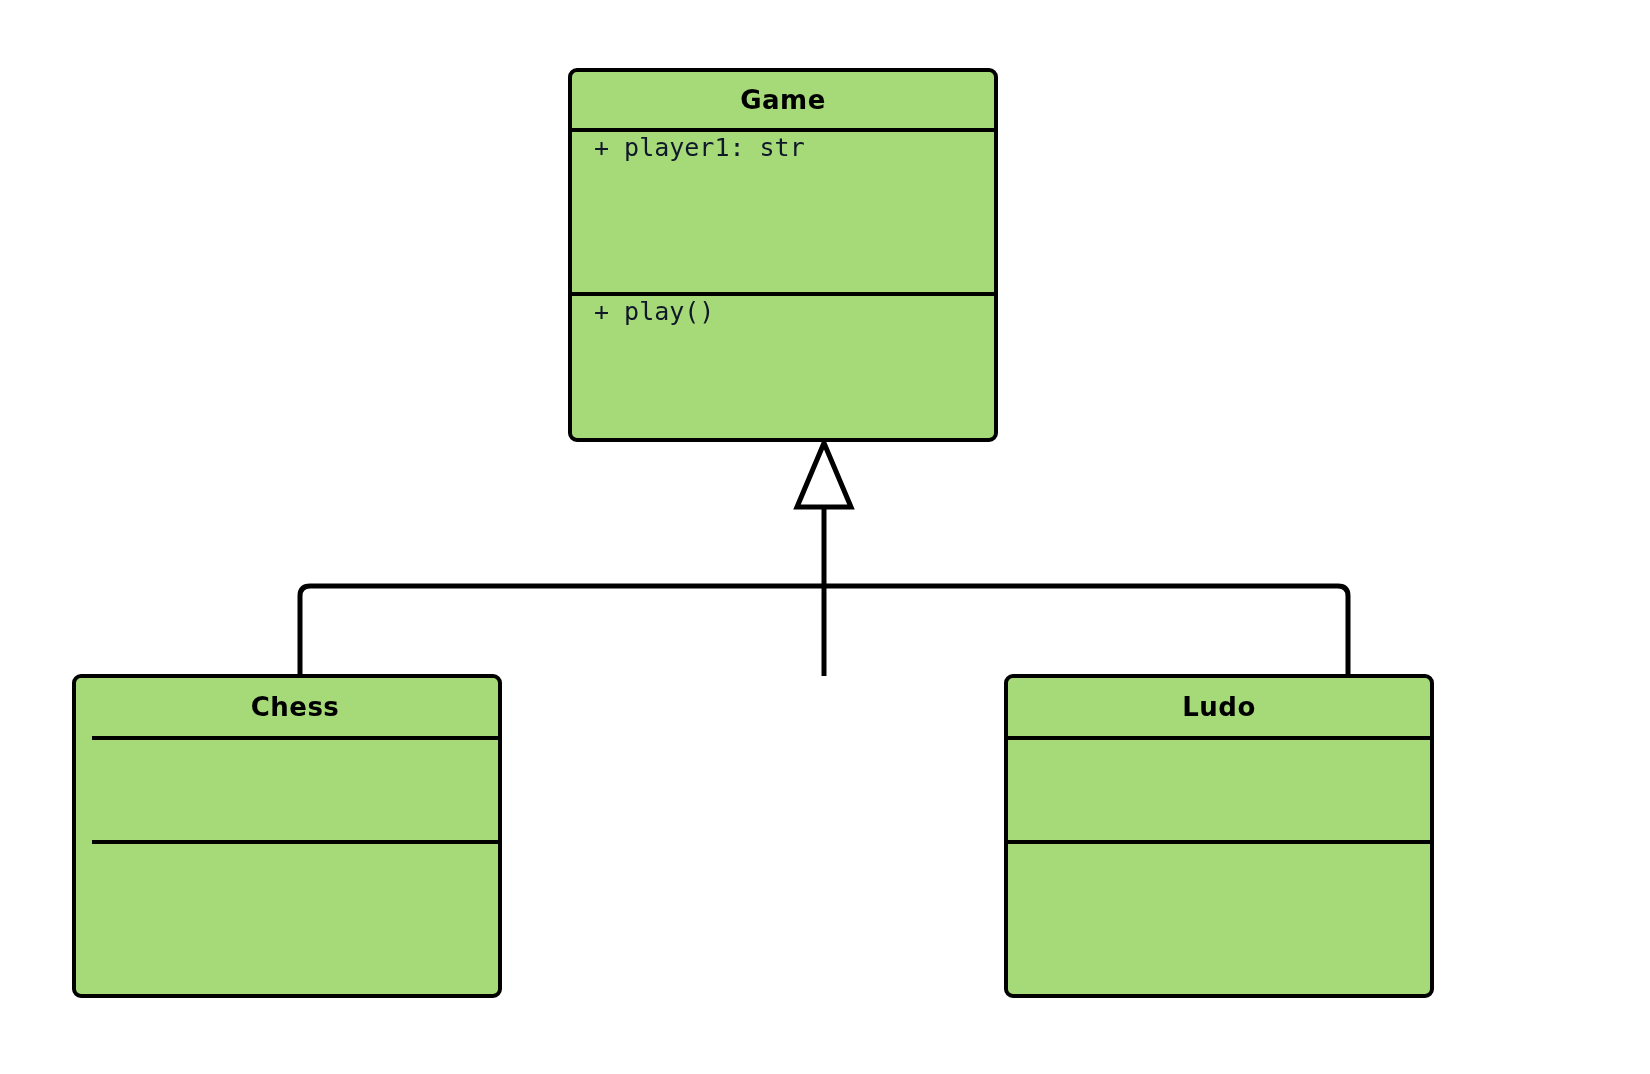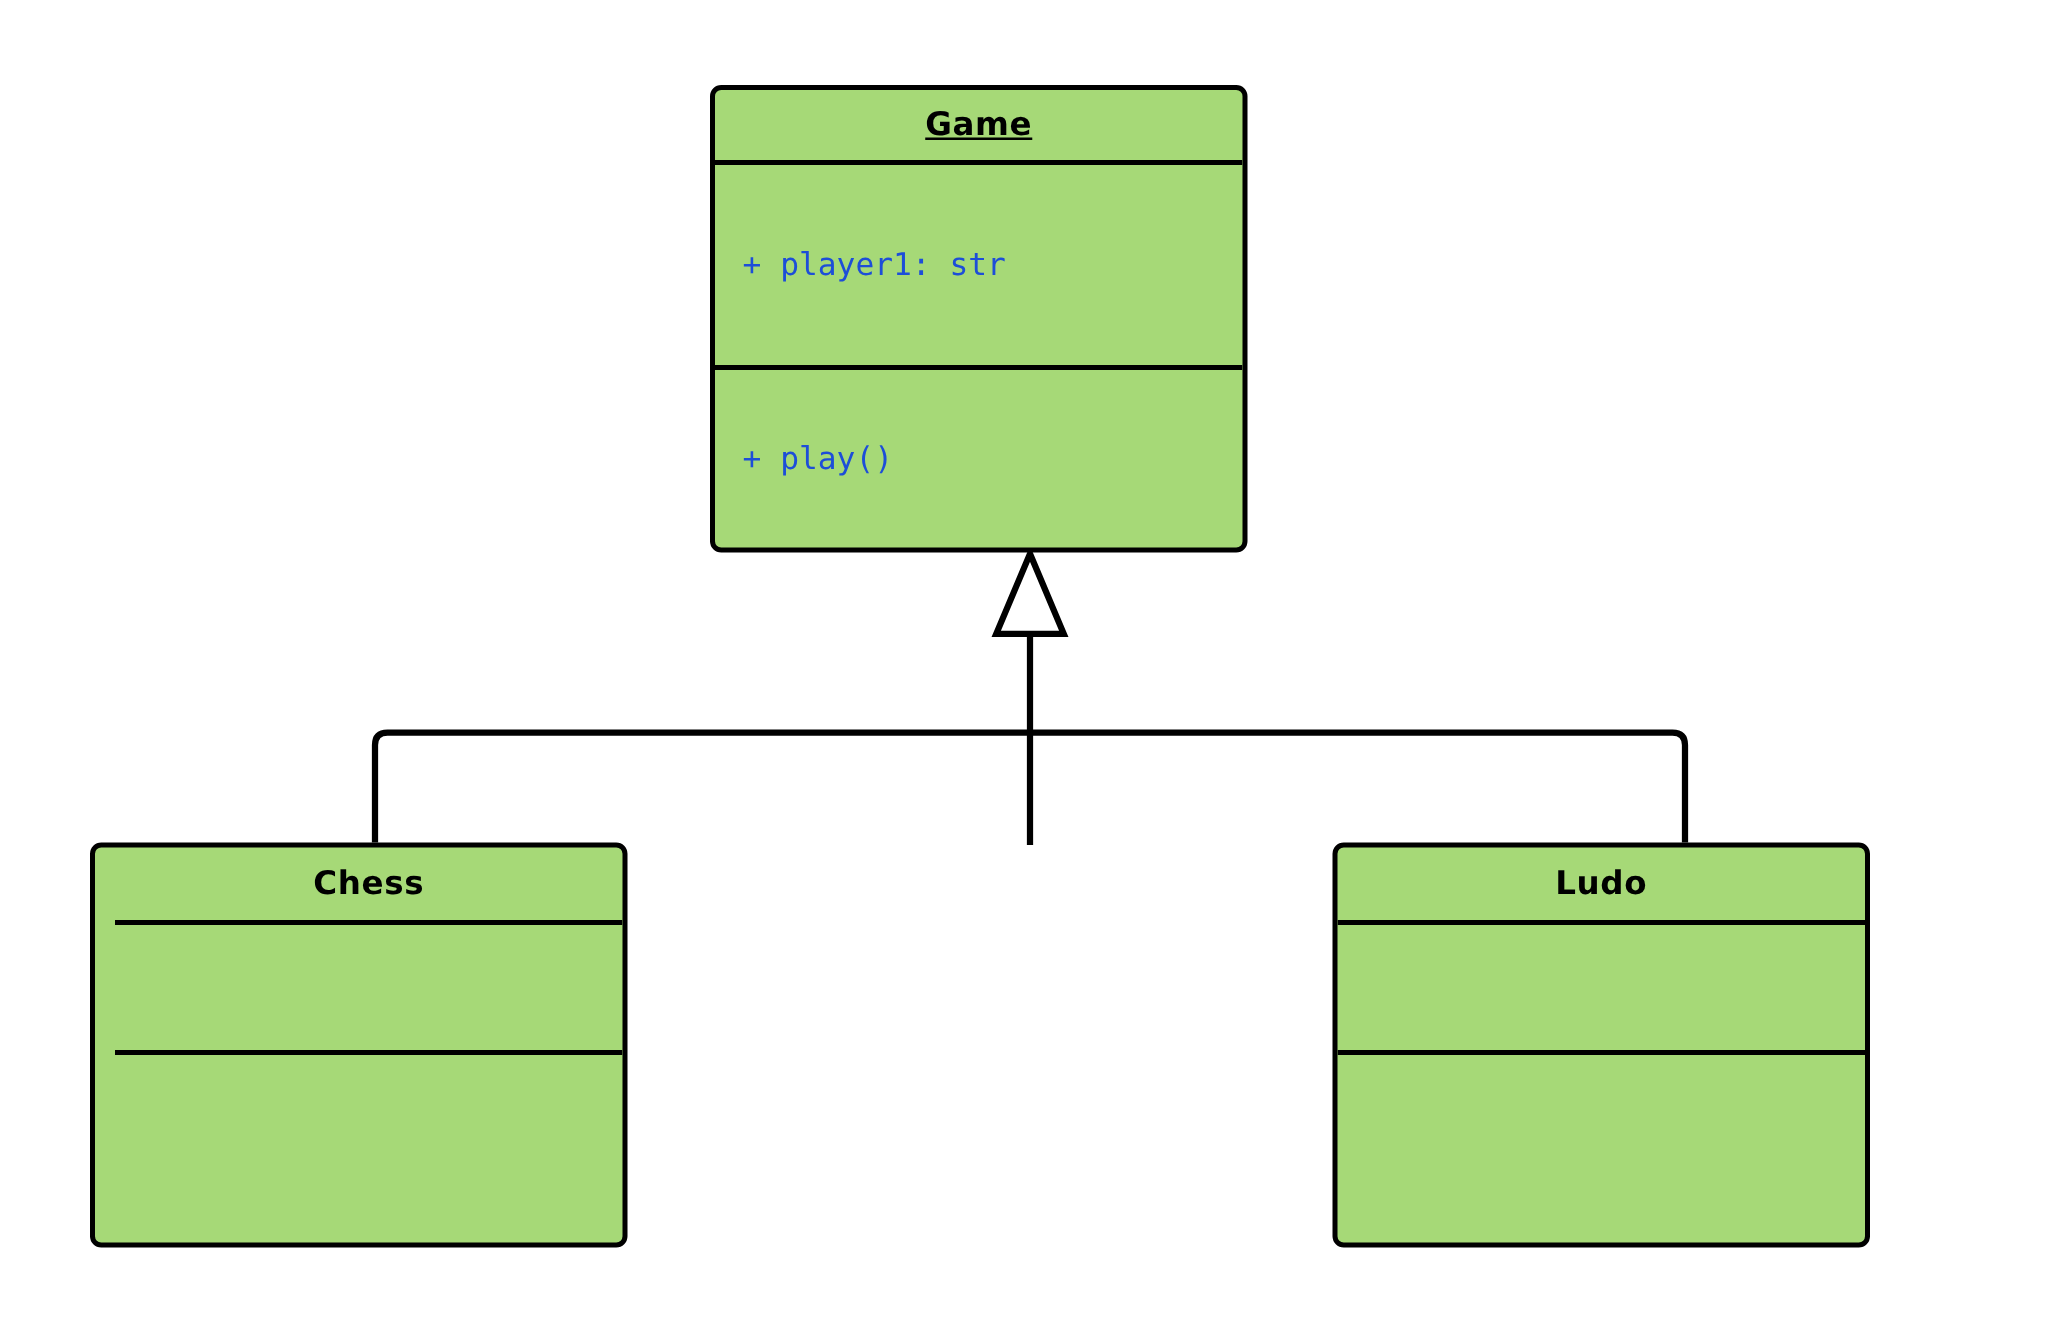--- a/index.html
+++ b/index.html
@@ -59,57 +59,57 @@
     letter-spacing: 0.5px;
     border-bottom: 4px solid #000000;
     flex: none;
   }
 
   .uml-compartment {
     box-sizing: border-box;
     width: 100%;
     display: flex;
     flex-direction: column;
-    justify-content: center;
+    justify-content: space-between;
     padding: 0 22px;
     font-family: "DejaVu Sans Mono", monospace;
     font-size: 25px;
     line-height: 1.28;
-    color: #1d4ed8;
+    color: #0f172a;
     flex: none;
   }
 
   .uml-compartment.with-divider {
     border-bottom: 4px solid #000000;
   }
 
   .uml-member {
     white-space: pre;
   }
 
   
   #class-game {
     left: 568px;
     top: 68px;
     width: 430px;
     height: 374px;
   }
-  #class-game .uml-title      { height: 60px; text-decoration: underline; }
+  #class-game .uml-title      { height: 60px; }
   #class-game .attrs          { height: 164px; }
   #class-game .methods        { height: 142px; flex: 1 1 auto; }
 
   
   .uml-class.child { top: 674px; width: 430px; height: 324px; }
   .uml-class.child .uml-title        { height: 62px; }
   .uml-class.child .attrs            { height: 104px; }
   .uml-class.child .methods          { flex: 1 1 auto; }
 
   #class-chess    { left: 72px; padding-left: 16px; }
   #class-checkers { left: 568px; }
-  #class-ludo     { left: 1066px; }
+  #class-ludo     { left: 1004px; }
 </style>
 </head>
 <body>
 
 <div id="diagram-canvas">
 
   <svg id="connector-layer" viewBox="0 0 1650 1074">
 
     <line x1="824" y1="506" x2="824" y2="588" stroke="#000000" stroke-width="5"></line>
 

